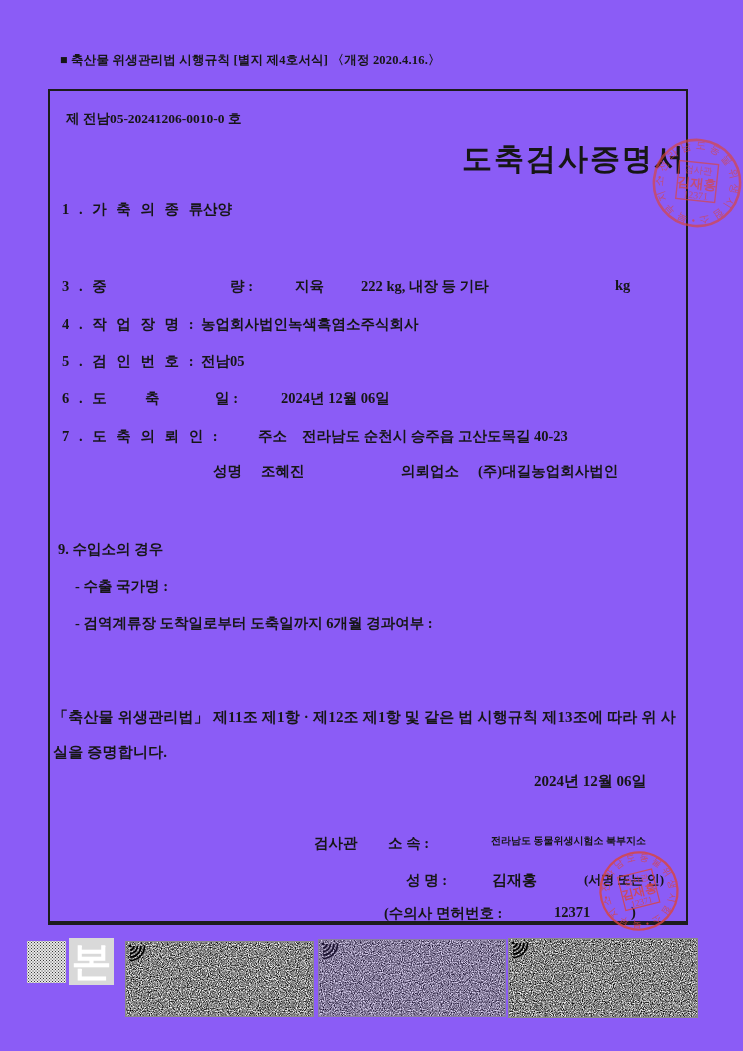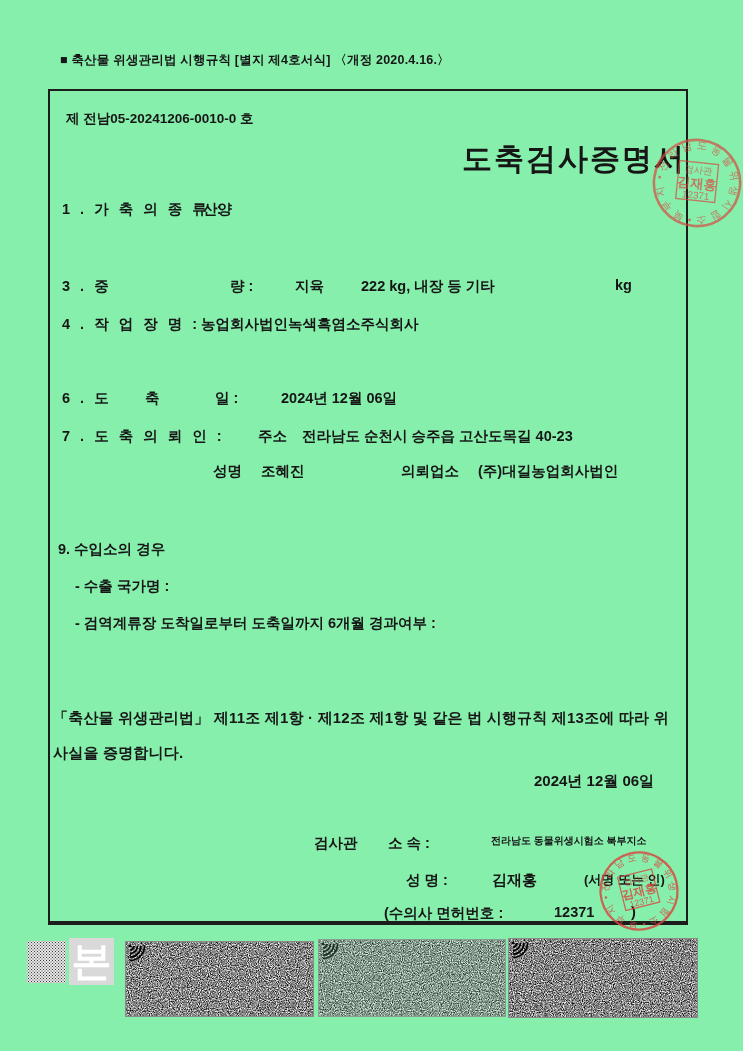--- a/index.html
+++ b/index.html
@@ -1,17 +1,17 @@
 <!DOCTYPE html>
 <html><head>
 <meta charset="utf-8">
 <style>
   html,body{margin:0;padding:0;background:#fff;}
-  .page{position:relative;width:743px;height:1051px;background:#86efac;overflow:hidden;
-        font-family:Liberation Sans, sans-serif;color:#161616;}
+  .page{position:relative;width:743px;height:1051px;background:#8b5cf6;overflow:hidden;
+        font-family:Liberation Serif, serif;color:#161616;}
   .form-ref{position:absolute;left:60px;top:52px;font-size:12.5px;font-weight:bold;letter-spacing:0.2px;}
   .cert{position:absolute;left:48px;top:89px;width:636px;height:830px;
         border:2px solid #1c1c1c;border-bottom-width:4px;}
   .docnum{position:absolute;left:16px;top:19px;font-size:13.5px;font-weight:600;}
   .title{position:absolute;left:0;top:48px;width:100%;text-align:right;
          font-size:30px;font-weight:bold;letter-spacing:2px;}
   .row{position:absolute;left:0;width:100%;height:22px;font-size:14.5px;font-weight:600;white-space:nowrap;}
   .row span{position:absolute;top:0;white-space:nowrap;}
   .ls3{letter-spacing:3px;}
   .statement{position:absolute;left:3px;top:609px;width:630px;font-size:15px;font-weight:600;
@@ -56,20 +56,24 @@
       <span style="left:245px">지육</span>
       <span style="left:311px">222 kg,  내장 등 기타</span>
       <span style="left:565px">kg</span>
     </div>
 
     <div class="row" style="top:224px">
       <span class="ls3" style="left:12px">4 . 작 업 장 명 :</span>
       <span style="left:151px">농업회사법인녹색흑염소주식회사</span>
     </div>
 
+    <div class="row" style="top:261px">
+      <span class="ls3" style="left:12px">5 . 검 인 번 호 :</span>
+      <span style="left:151px">전남05</span>
+    </div>
 
     <div class="row" style="top:298px">
       <span class="ls3" style="left:12px">6 . 도</span>
       <span style="left:95px">축</span>
       <span style="left:165px">일 :</span>
       <span style="left:231px">2024년 12월 06일</span>
     </div>
 
     <div class="row" style="top:336px">
       <span class="ls3" style="left:12px">7 . 도 축 의 뢰 인 :</span>

